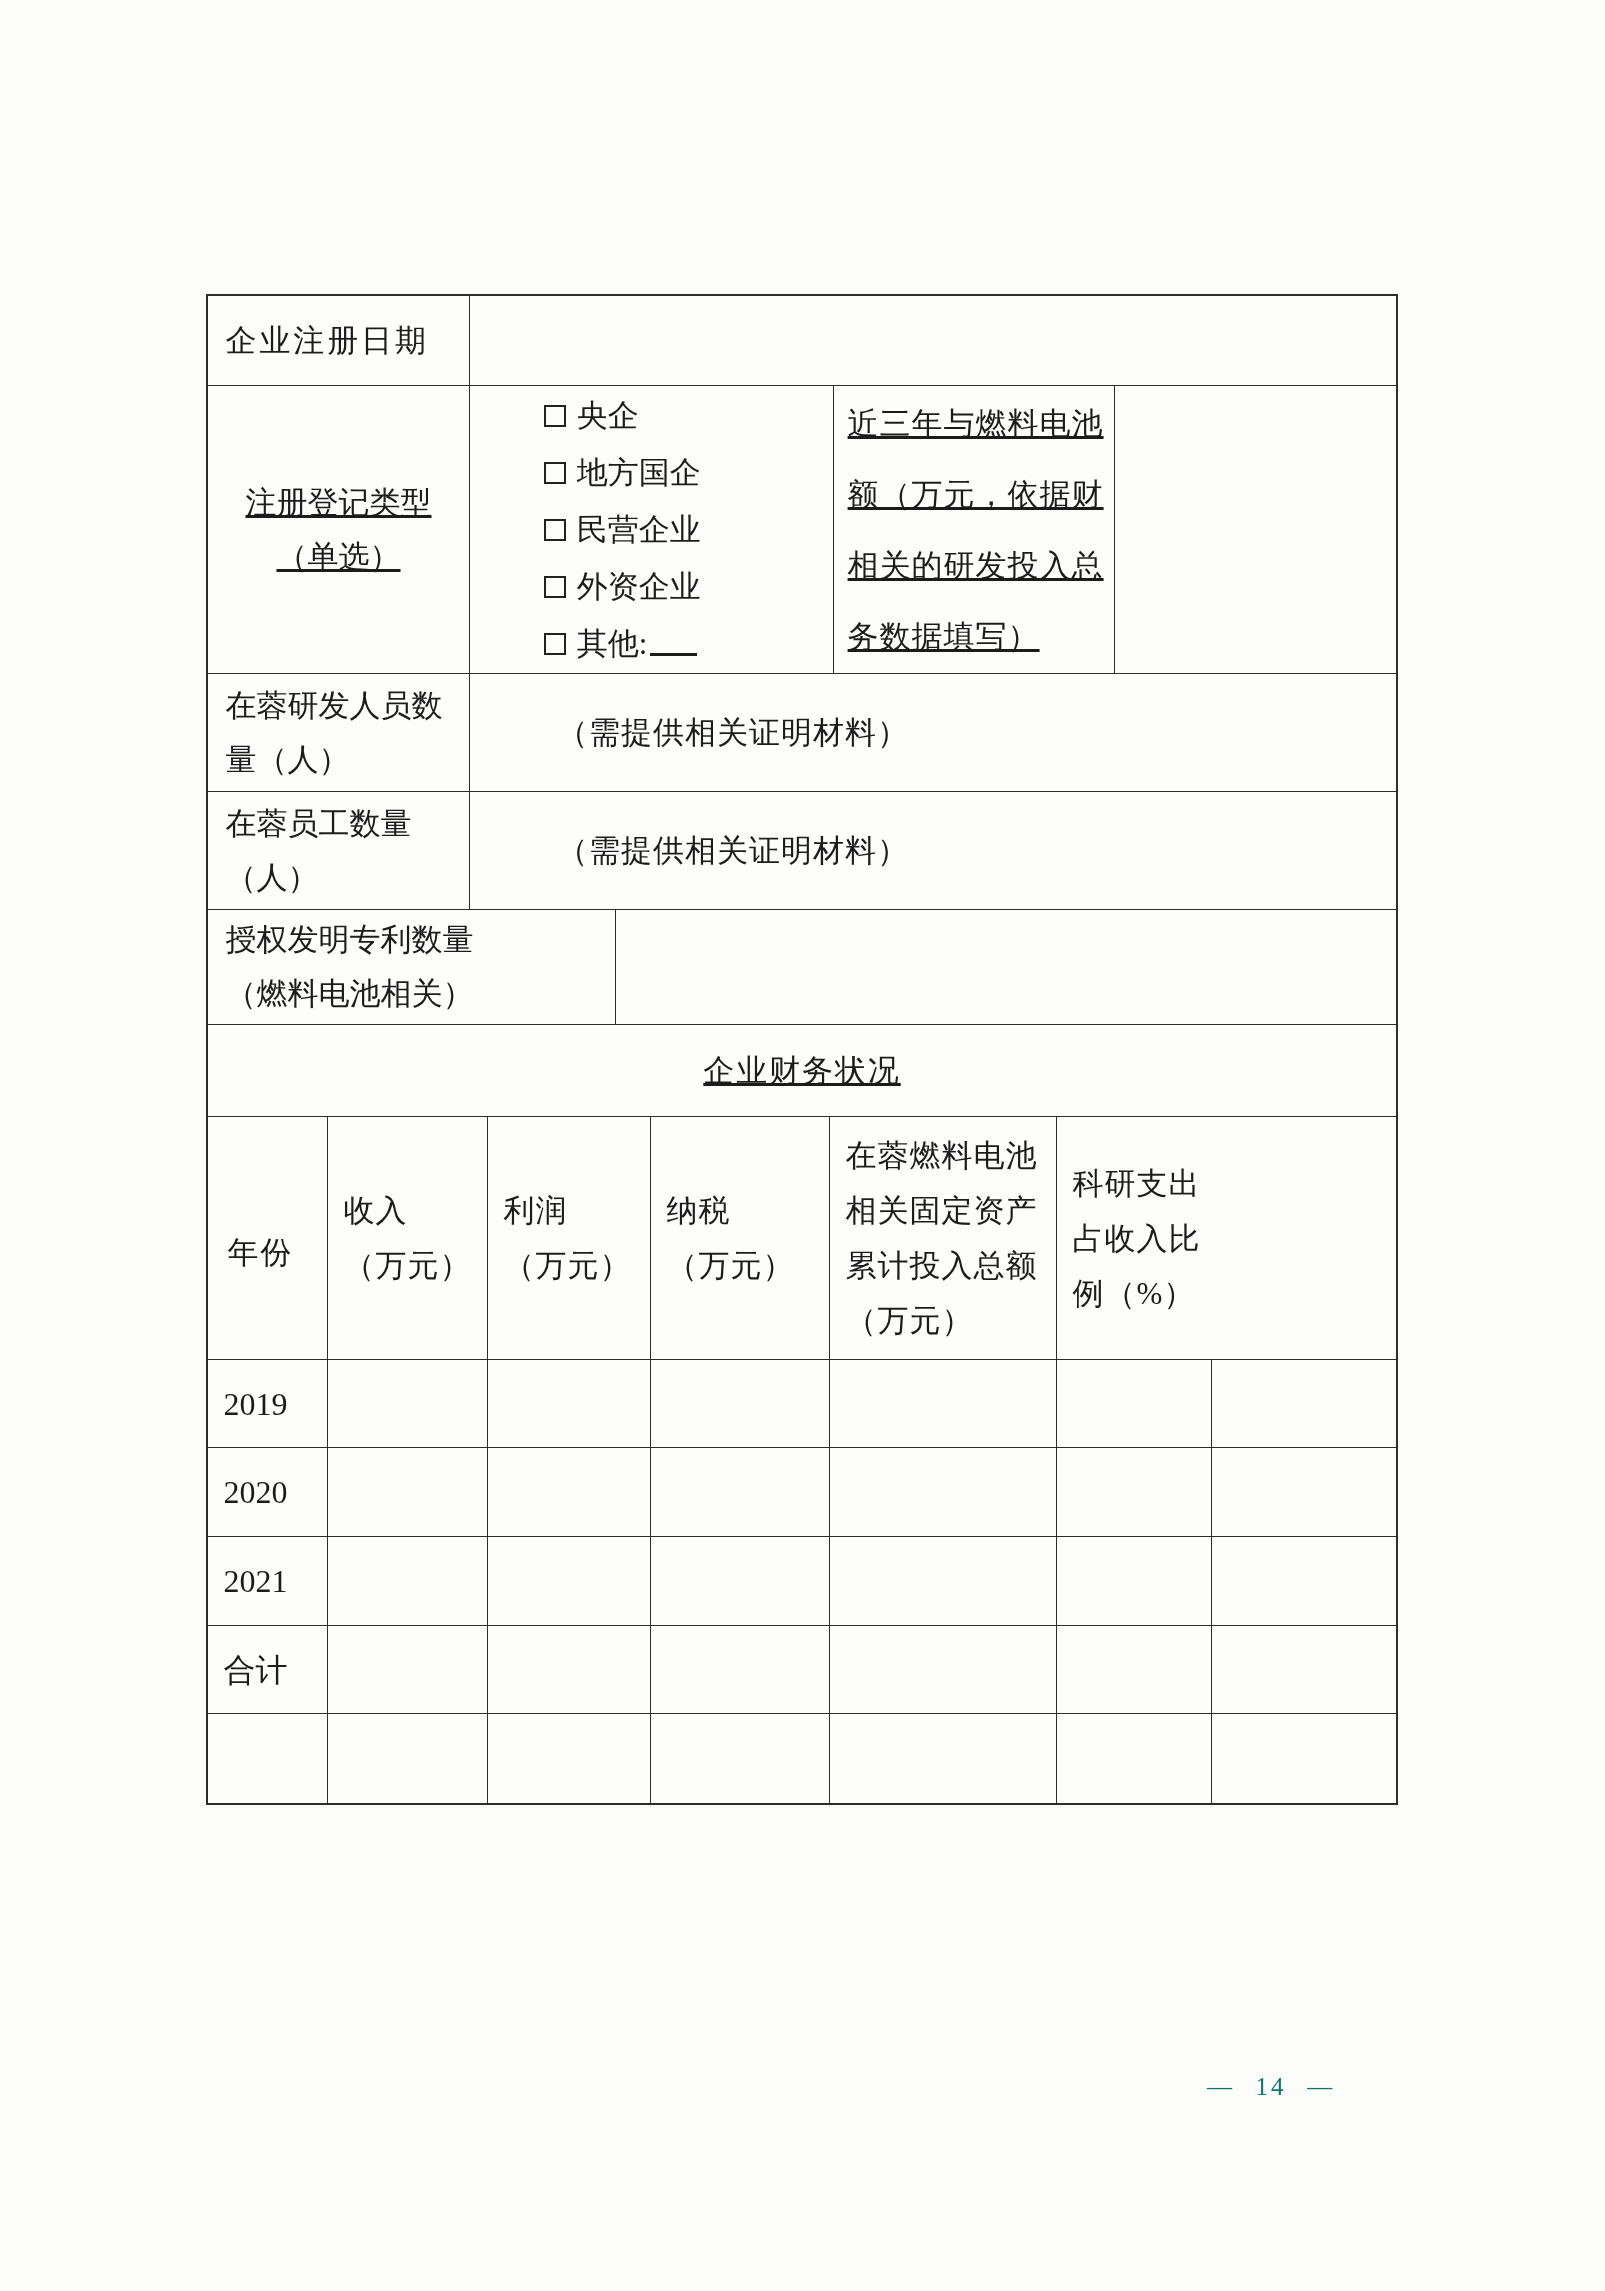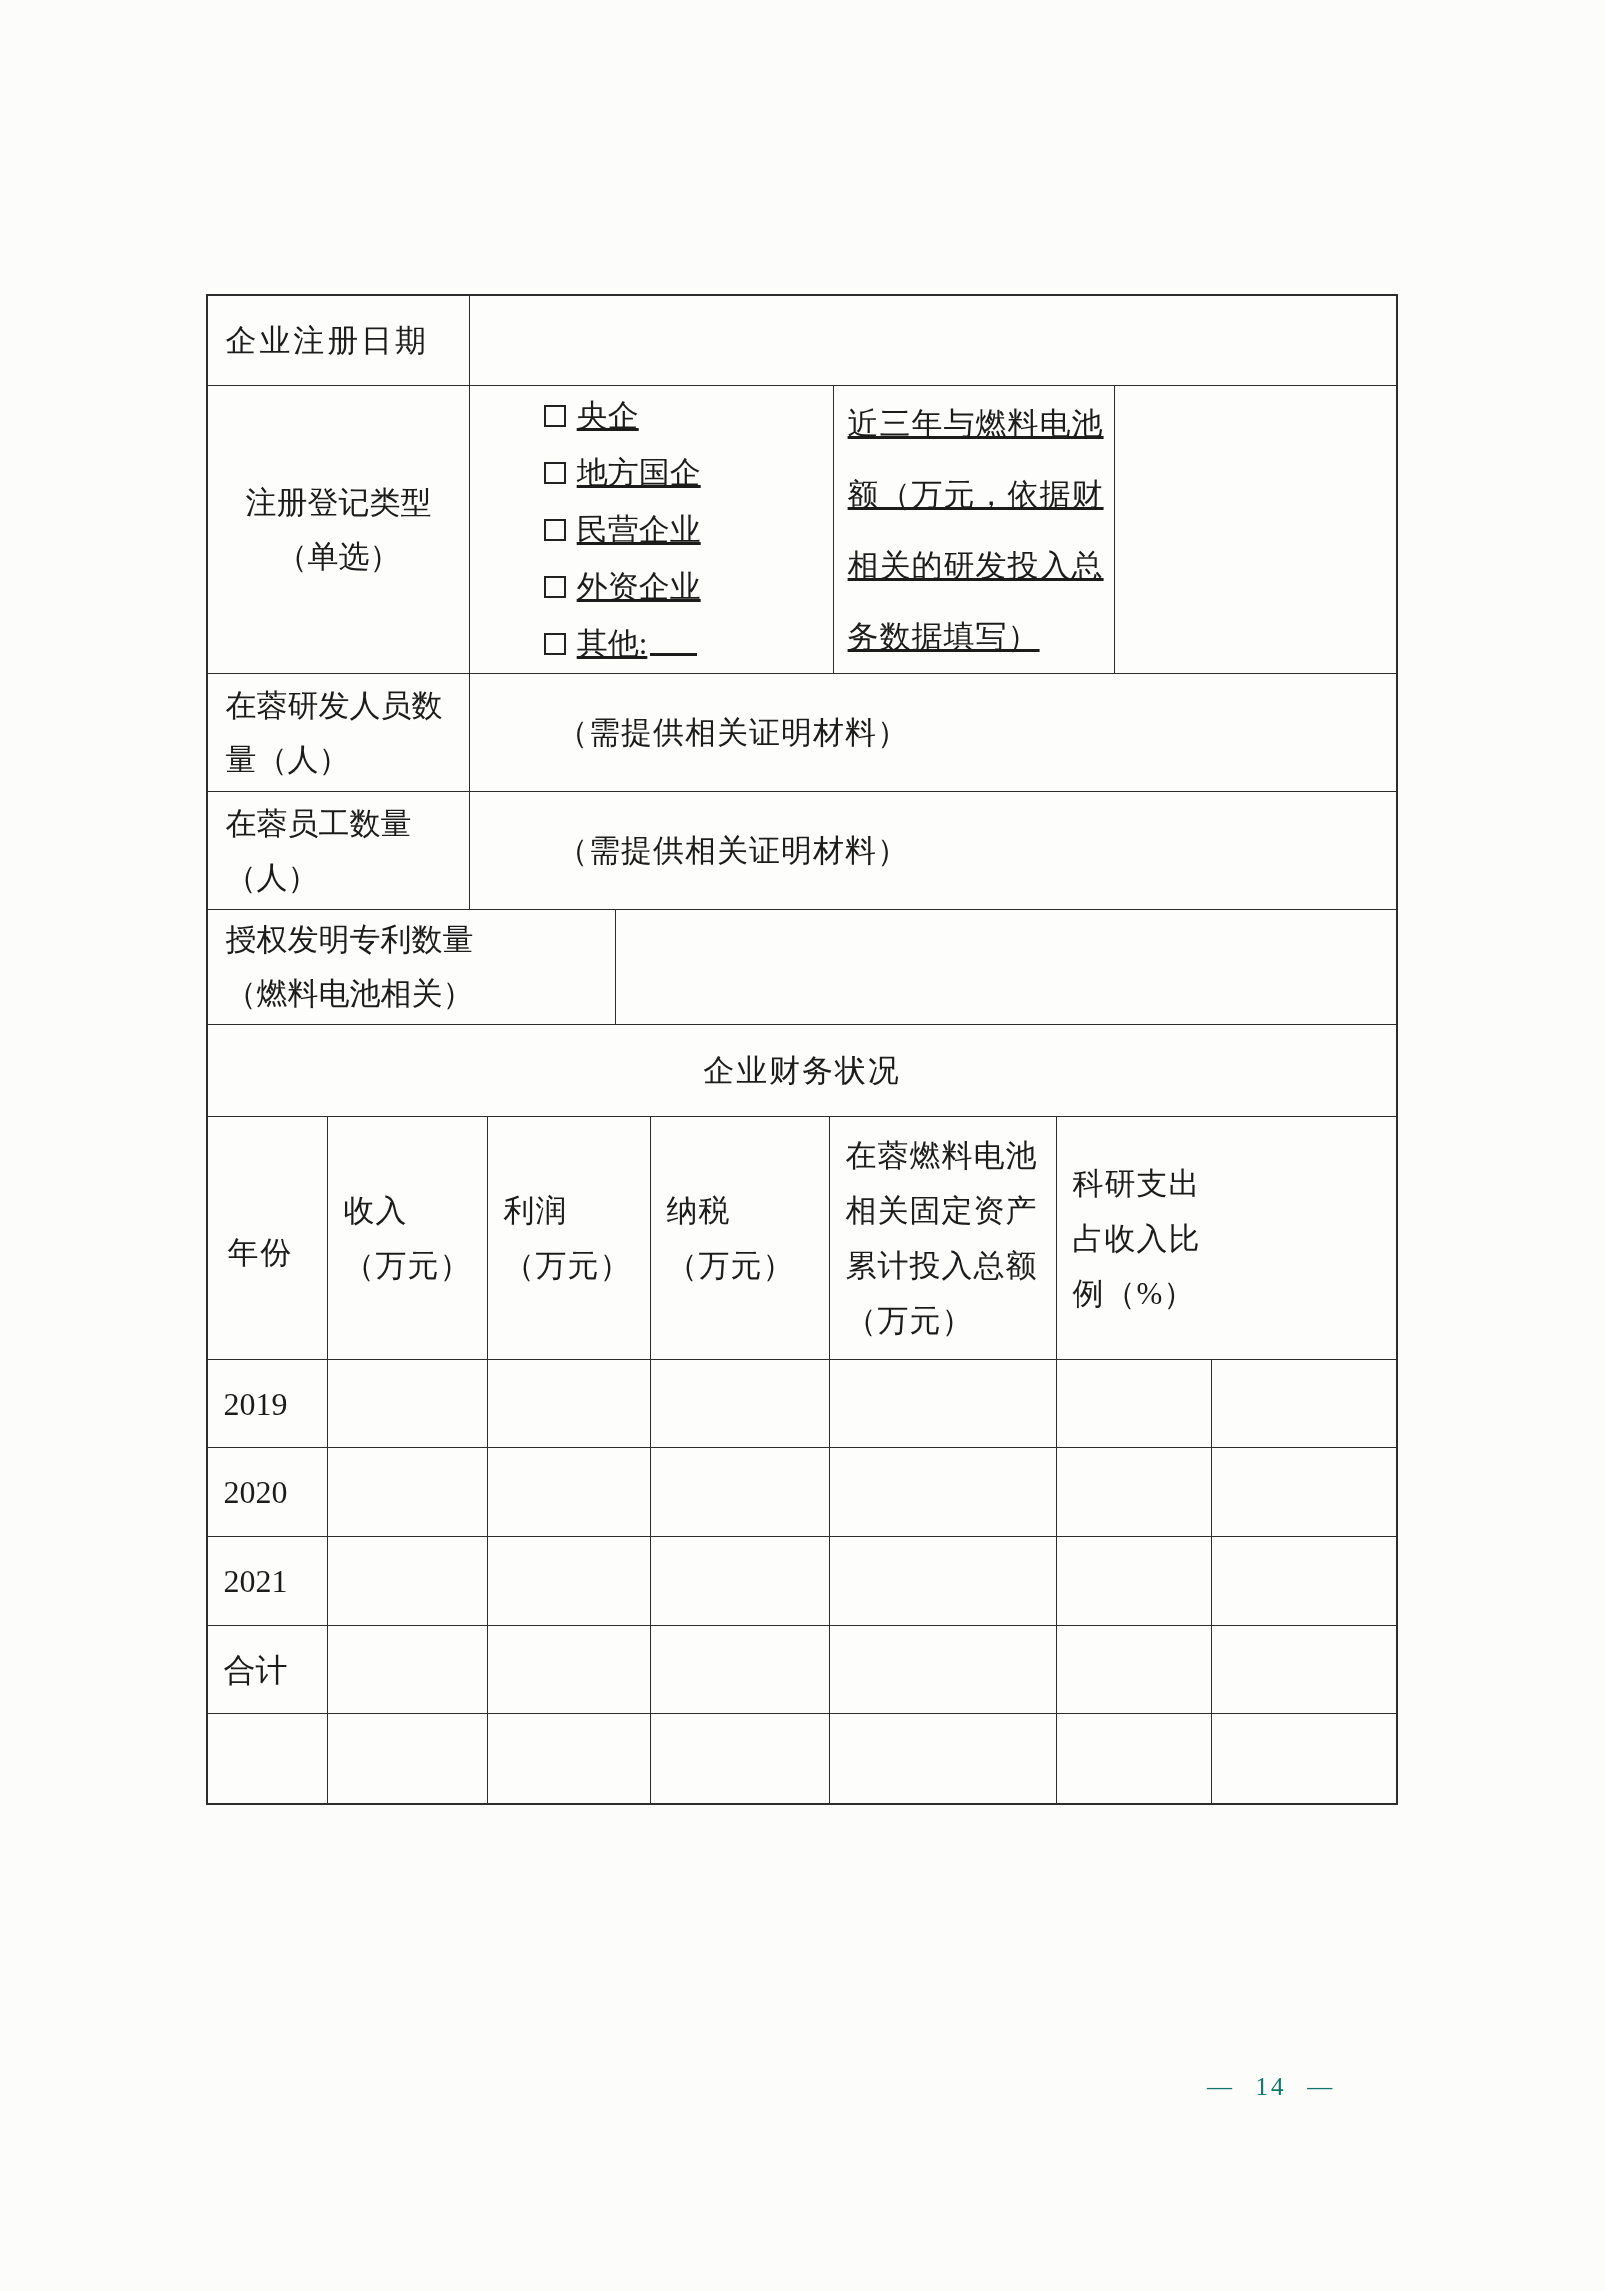--- a/index.html
+++ b/index.html
@@ -32,34 +32,34 @@
   .r2 { height:288px; }
   .r3 { height:118px; }
   .r4 { height:118px; }
   .r5 { height:115px; }
   .r6 { height:92px; }
   .r7 { height:243px; }
   .rd { height:88px; }
   .rd2 { height:89px; }
 
   .w-label { width:262px; }
-  .w-check { width:364px;text-decoration:underline; }
+  .w-check { width:364px; }
   .w-note  { width:281px; }
   .w-patent{ width:408px; }
 
   .fc1 { width:120px; }
   .fc2 { width:160px; }
   .fc3 { width:163px; }
   .fc4 { width:179px; }
   .fc5 { width:227px; }
   .fc6 { width:155px; }
 
   .pad { padding-left:17.5px; }
   .ls2 { letter-spacing:2.9px; }
-  .center { text-align:center; }
+  .center { text-align:center;text-decoration:underline; }
 
   .opt { display:flex; align-items:center; line-height:57px; padding-left:74px; white-space:nowrap; }
   .box {
     width:22px; height:22px;
     border:2.9px solid #222;
     display:inline-block; flex:0 0 auto;
     margin-right:10.7px;
   }
   .blank {
     display:inline-block; width:47px; height:25px;

